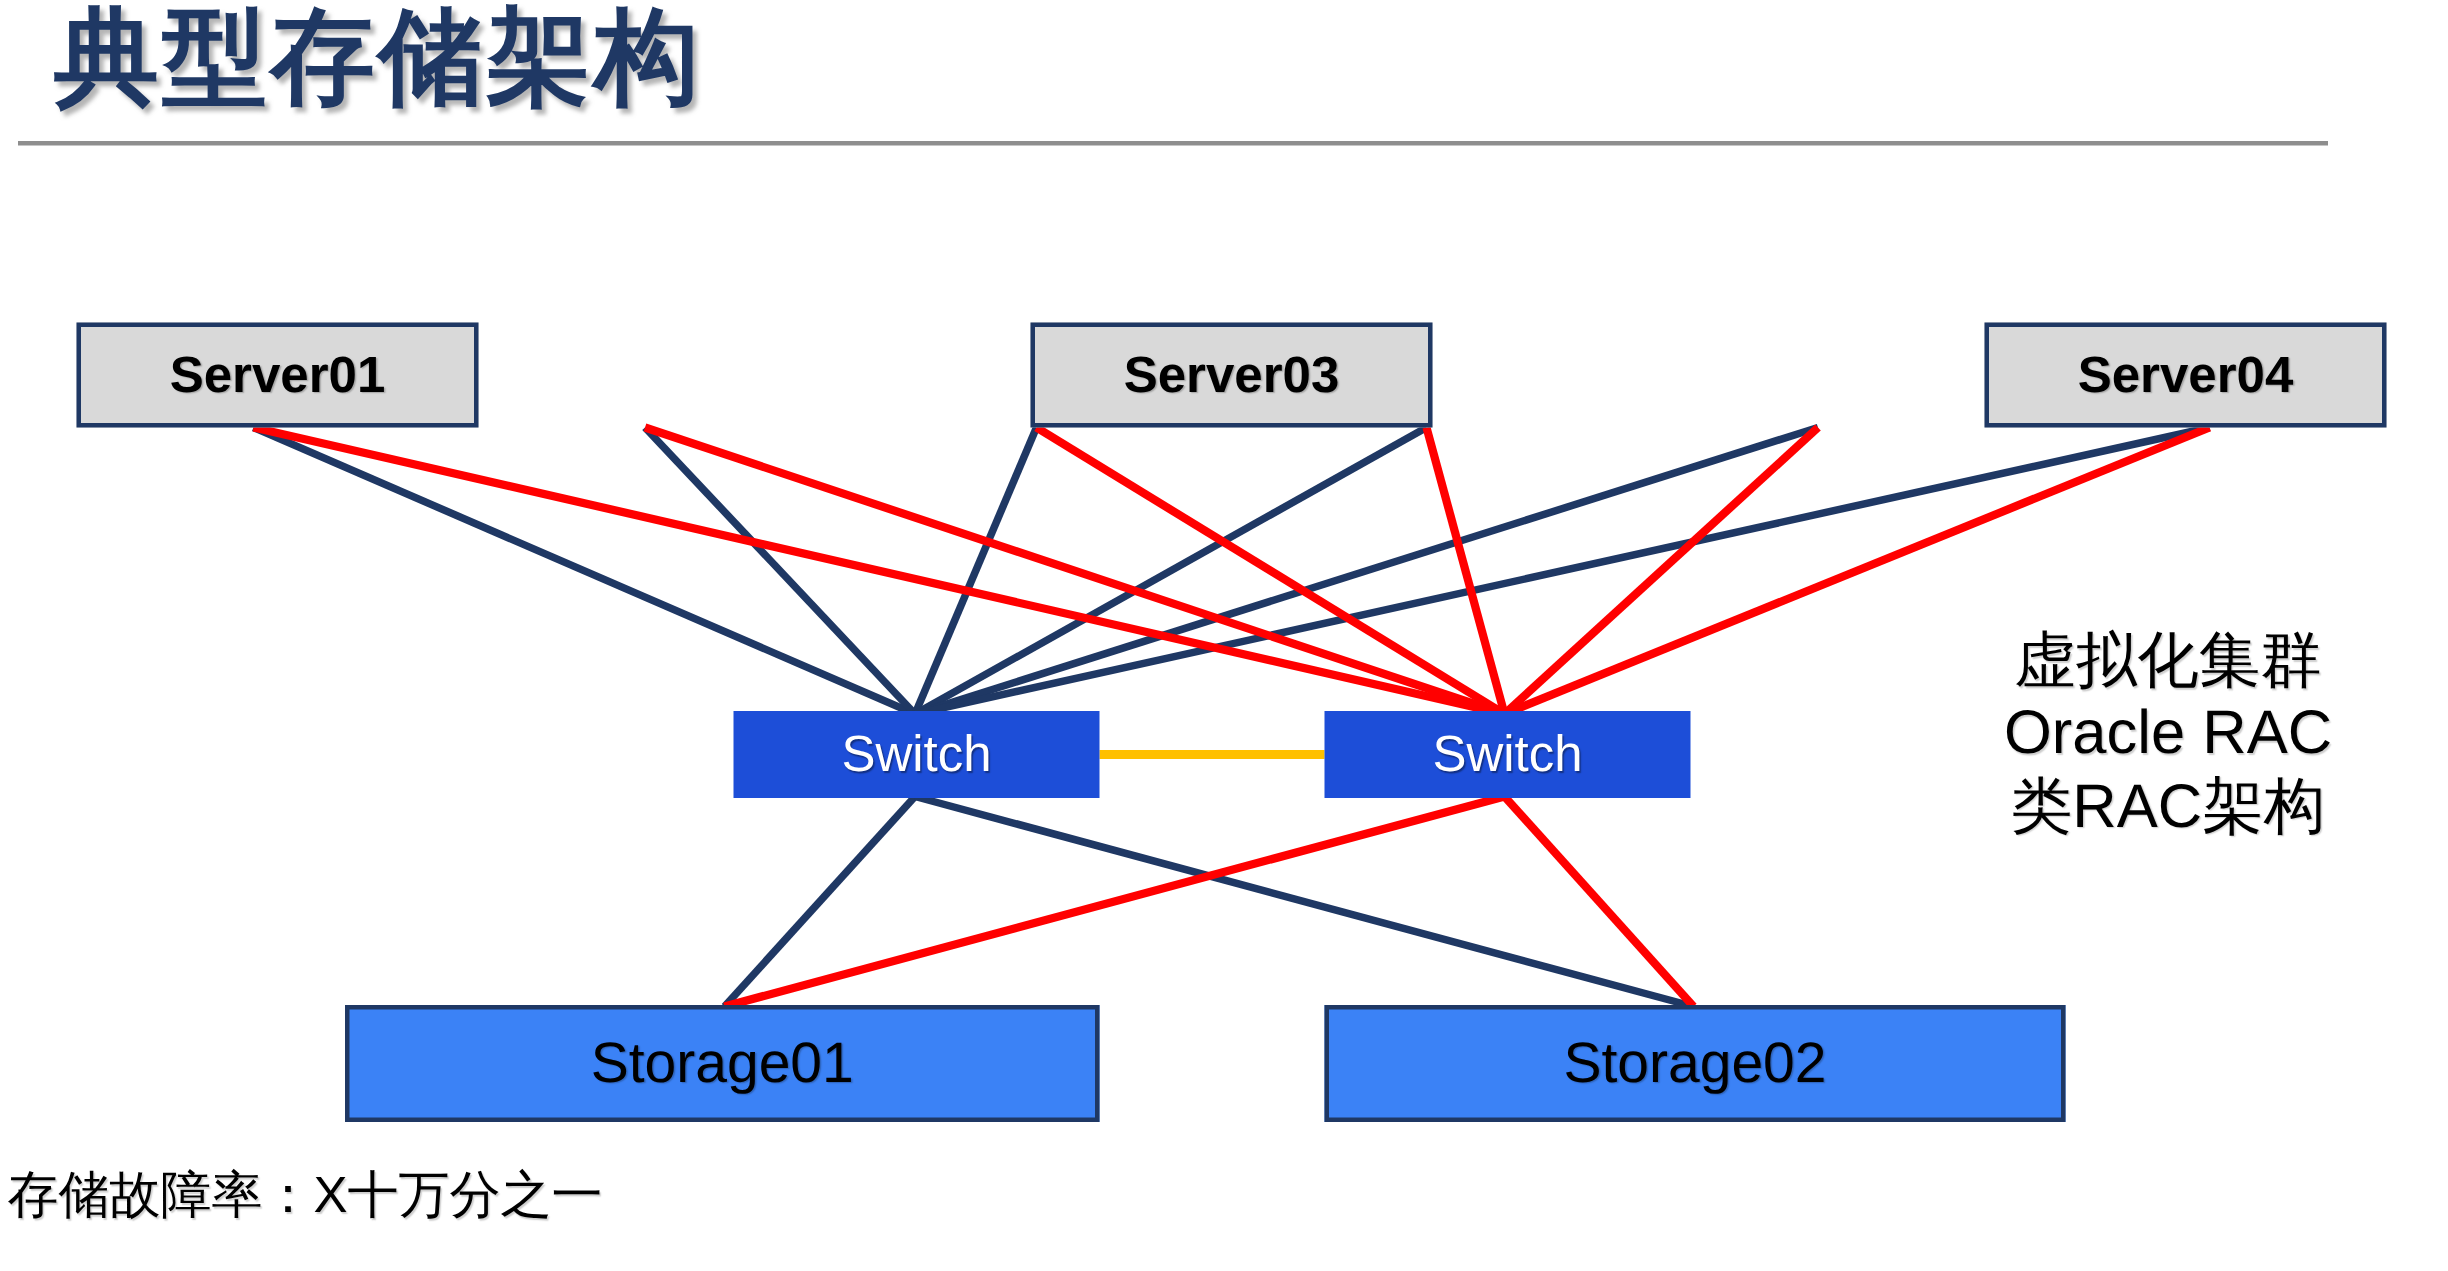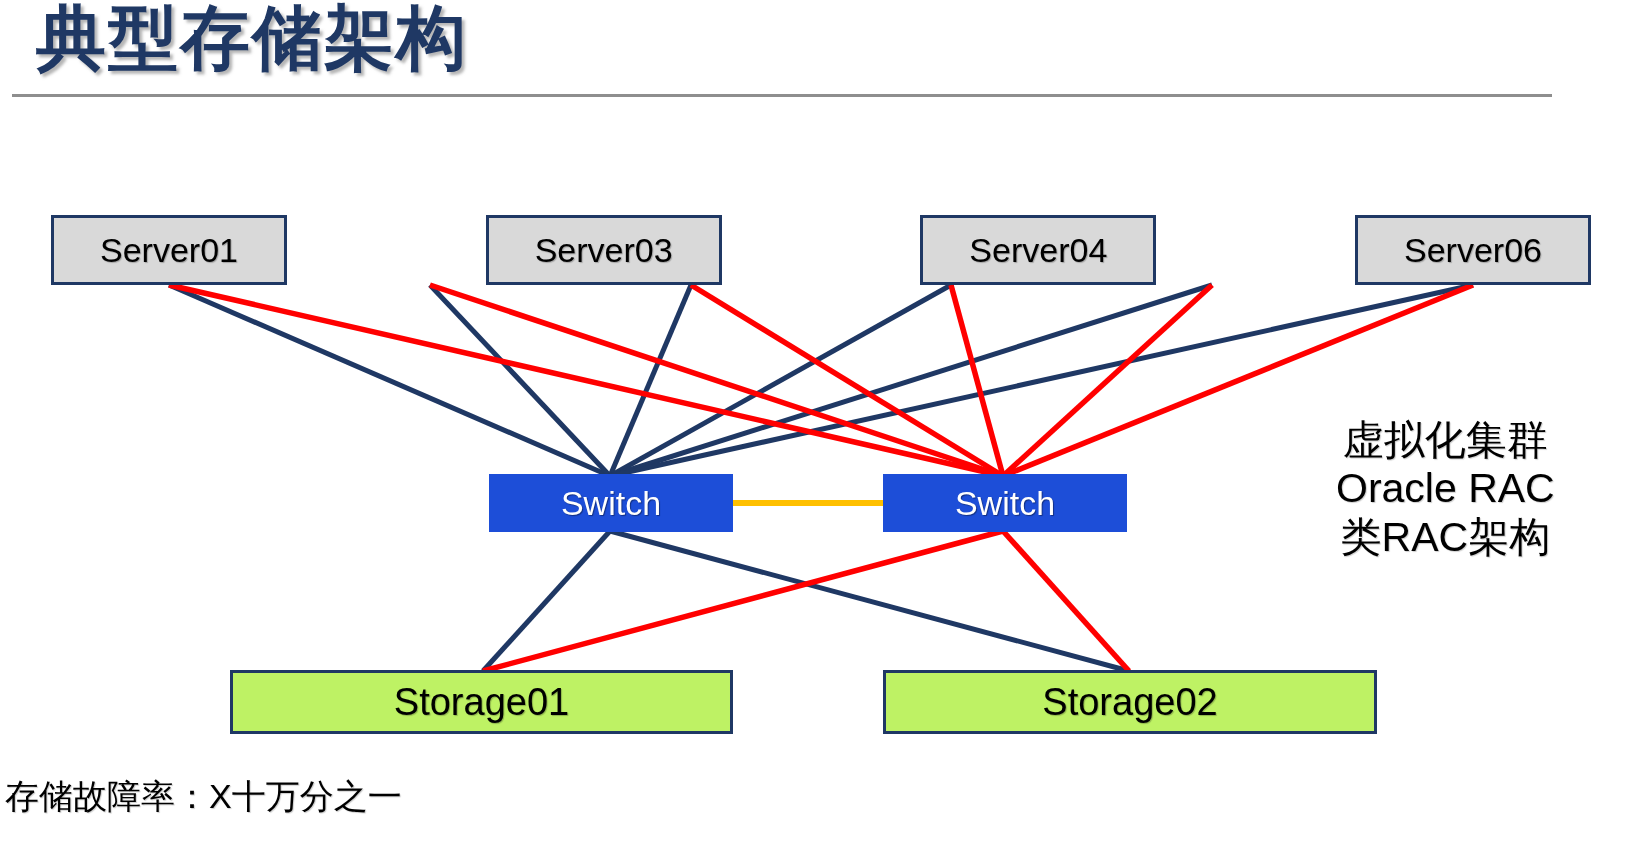--- a/index.html
+++ b/index.html
@@ -27,30 +27,30 @@
 
   .node{
     position:absolute;z-index:2;display:flex;align-items:center;justify-content:center;
     box-sizing:border-box;white-space:nowrap;
   }
   .server-row{
     position:absolute;left:51px;top:215px;width:1540px;height:70px;z-index:2;
     display:flex;justify-content:space-between;
   }
   .server-box{
-    width:236px;height:70px;display:flex;align-items:center;justify-content:center;
+    width:268px;height:70px;display:flex;align-items:center;justify-content:center;
     background:#D9D9D9;border:3px solid #1F3864;box-sizing:border-box;
-    font-size:34px;color:#000;text-shadow:1px 1px 1px rgba(0,0,0,0.25);
+    font-size:34px;color:#000;text-shadow:1px 1px 1px rgba(0,0,0,0.25);font-weight:bold;
   }
   .switch-box{
     width:244px;height:58px;background:#1d4ed8;color:#ffffff;
     font-size:34px;text-shadow:1px 1px 1px rgba(0,0,0,0.4);
   }
   .storage-box{
-    height:64px;background:#bef264;border:3px solid #1F3864;
+    height:78px;background:#3b82f6;border:3px solid #1F3864;
     font-size:38px;color:#000;text-shadow:1px 1px 1px rgba(0,0,0,0.25);text-align:center;
   }
   .side-label{
     position:absolute;left:5px;z-index:2;font-size:34px;color:#000;
     white-space:nowrap;text-shadow:1px 1px 1px rgba(0,0,0,0.2);
   }
   .annotation{
     position:absolute;left:1336px;top:416px;z-index:2;
     font-size:41px;line-height:1.18;color:#000;text-align:center;
     white-space:nowrap;text-shadow:1px 1px 1px rgba(0,0,0,0.2);
@@ -92,23 +92,20 @@
   <div class="server-row">
     <div class="server-box">
         <span>Server01</span>
       </div>
     <div class="server-box">
         <span>Server03</span>
       </div>
     <div class="server-box">
         <span>Server04</span>
       </div>
-    <div class="server-box">
-        <span>Server06</span>
-      </div>
   </div>
 
   <div class="node switch-box" style="left:489px;top:474px;">
     <span>Switch</span>
   </div>
   <div class="node switch-box" style="left:883px;top:474px;">
     <span>Switch</span>
   </div>
 
   <div class="node storage-box" style="left:230px;top:670px;width:503px;">

